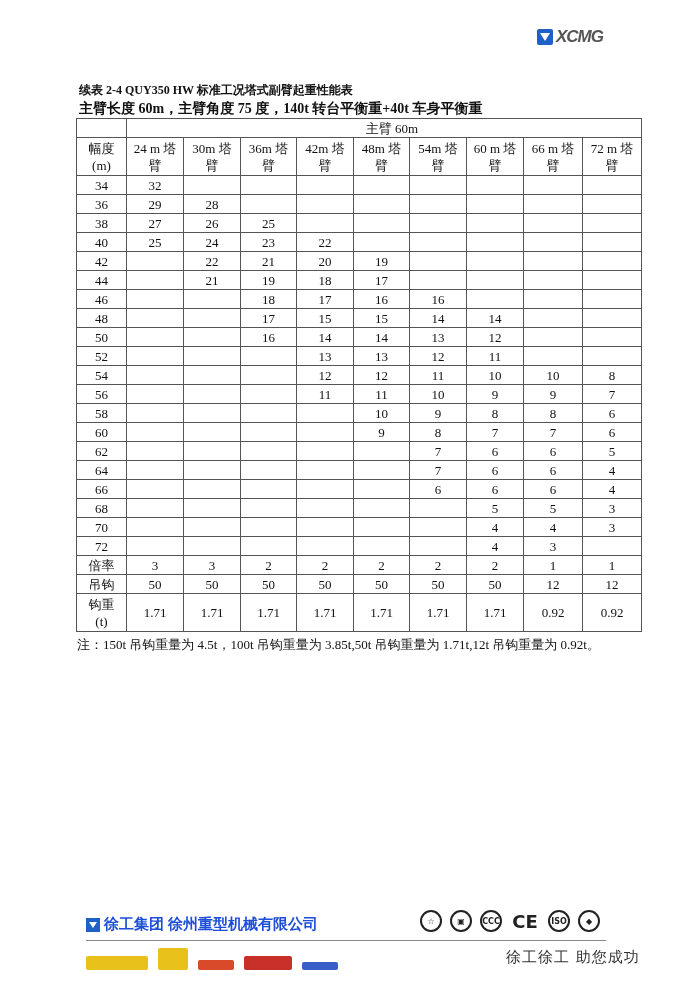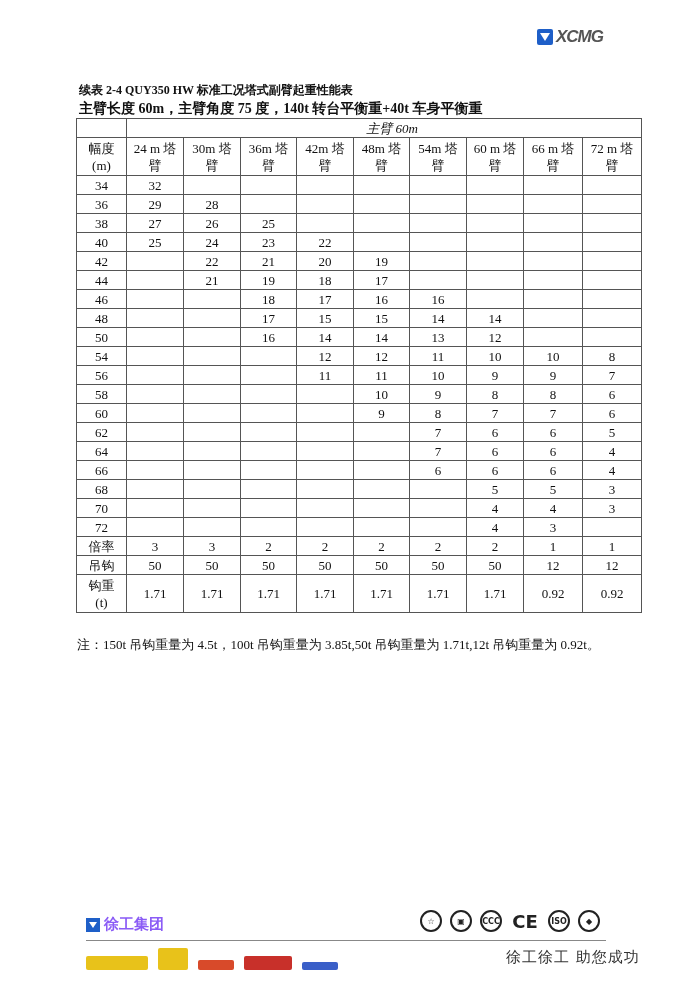--- a/index.html
+++ b/index.html
@@ -11,24 +11,24 @@
         border-left: 5px solid transparent; border-right: 5px solid transparent; border-top: 8px solid #fff; }
   .logo-text { font-family: "Liberation Sans", sans-serif; font-weight: bold; font-style: italic;
         font-size: 17px; color: #555; letter-spacing: -1px; }
   .title { position: absolute; left: 79px; top: 81px; font-size: 12px; font-weight: bold; line-height: 18px; }
   .subtitle { position: absolute; left: 79px; top: 100px; font-size: 14px; font-weight: bold; line-height: 18px; }
   table.perf { position: absolute; left: 76px; top: 118px; border-collapse: collapse; table-layout: fixed;
         font-size: 13px; }
   table.perf td { border: 1px solid #555; text-align: center; padding: 0; height: 18px; line-height: 17px; }
   table.perf tr.h2 td { height: 37px; line-height: 17px; }
   table.perf tr.tall td { height: 37px; }
-  table.perf td.main-head { text-align: center; padding-left: 16px; font-style: italic; }
+  table.perf td.main-head { text-align: center; padding-left: 16px; }
   .note { position: absolute; left: 77px; top: 630px; font-size: 13px; margin-top: 6px; }
   .footer-co { position: absolute; left: 86px; top: 915px; display: flex; align-items: center; gap: 4px;
-        font-family: "DejaVu Sans", sans-serif; font-weight: bold; font-size: 15px; color: #8b5cf6; }
+        font-family: "DejaVu Sans", sans-serif; font-weight: bold; font-size: 15px; color: #1d4ed8; }
   .footer-co .mark { width: 14px; height: 14px; background: #1e5fc8; position: relative; }
   .footer-co .mark::after { content: ""; position: absolute; left: 3px; top: 4px; width: 0; height: 0;
         border-left: 4px solid transparent; border-right: 4px solid transparent; border-top: 6px solid #fff; }
   .rule { position: absolute; left: 86px; top: 940px; width: 520px; height: 1px; background: #888; }
   .certs { position: absolute; left: 420px; top: 910px; display: flex; gap: 8px; align-items: center; }
   .cert { width: 22px; height: 22px; border: 2px solid #222; border-radius: 50%; font-family: "DejaVu Sans", sans-serif;
         font-size: 8px; display: flex; align-items: center; justify-content: center; font-weight: bold; color: #222; box-sizing: border-box; }
   .cert.ce { border: none; font-size: 18px; width: 30px; }
   .machines { position: absolute; left: 86px; top: 948px; display: flex; gap: 10px; align-items: flex-end; }
   .machine { height: 12px; border-radius: 2px; }
@@ -208,20 +208,32 @@
         <td></td>
         <td>16</td>
         <td>14</td>
         <td>14</td>
         <td>13</td>
         <td>12</td>
         <td></td>
         <td></td>
       </tr>
       <tr>
+        <td>52</td>
+        <td></td>
+        <td></td>
+        <td></td>
+        <td>13</td>
+        <td>13</td>
+        <td>12</td>
+        <td>11</td>
+        <td></td>
+        <td></td>
+      </tr>
+      <tr>
         <td>54</td>
         <td></td>
         <td></td>
         <td></td>
         <td>12</td>
         <td>12</td>
         <td>11</td>
         <td>10</td>
         <td>10</td>
         <td>8</td>
@@ -374,20 +386,21 @@
         <td>0.92</td>
       </tr>
     </tbody>
 </table>
 
 <div class="note">注：150t 吊钩重量为 4.5t，100t 吊钩重量为 3.85t,50t 吊钩重量为 1.71t,12t 吊钩重量为 0.92t。</div>
 
 <div class="footer-co">
   <span class="mark"></span>
   <span>徐工集团</span>
+  <span>徐州重型机械有限公司</span>
 </div>
 
 <div class="certs">
   <div class="cert">☆</div>
   <div class="cert">▣</div>
   <div class="cert">CCC</div>
   <div class="cert ce">CE</div>
   <div class="cert">ISO</div>
   <div class="cert">◆</div>
 </div>

